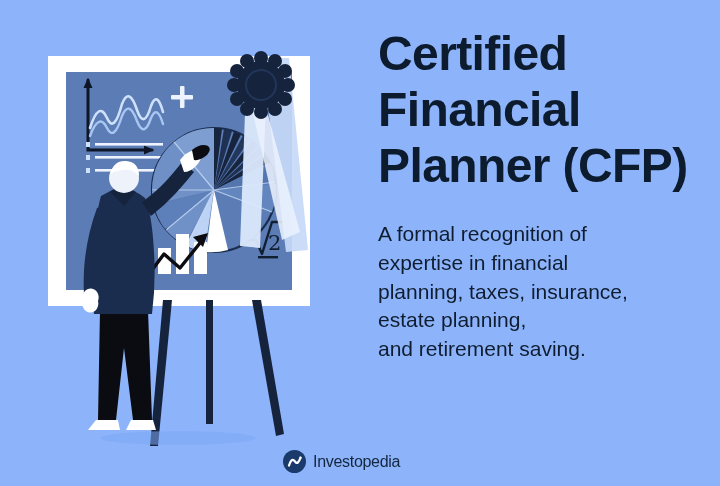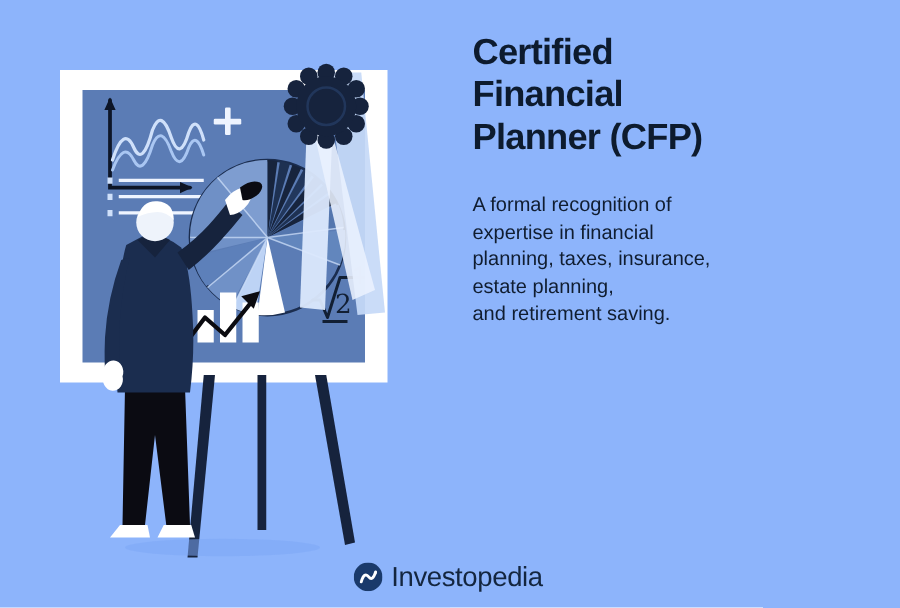--- a/index.html
+++ b/index.html
@@ -29,58 +29,58 @@
   
   #textcol {
     position: absolute;
     left: 378px;
     top: 26px;
     width: 326px;
   }
   #title {
     font-family: "Liberation Sans", sans-serif;
     font-weight: bold;
-    font-size: 29px;
+    font-size: 48px;
     line-height: 1.17;
     letter-spacing: -0.6px;
     color: #0d1b2e;
     margin: 0;
     white-space: pre-line;
   }
   #pron {
     margin: 12px 0 0 0;
     font-family: "DejaVu Sans", sans-serif;
     font-style: italic;
     font-size: 14.5px;
     letter-spacing: -0.1px;
     color: #121f33;
     white-space: nowrap;
   }
   #desc {
     margin: 26px 0 0 0;
     font-family: "Liberation Sans", sans-serif;
-    font-size: 16px;
+    font-size: 21px;
     line-height: 1.36;
     color: #101d30;
     white-space: pre-line;
   }
 
   
   #logo {
     position: absolute;
     left: 283px;
     top: 450px;
     display: flex;
     align-items: center;
     gap: 7px;
   }
   #logo-mark { display: block; }
   #logo-text {
     font-family: "Liberation Sans", sans-serif;
-    font-size: 22px;
+    font-size: 16px;
     font-weight: 500;
     letter-spacing: -0.3px;
     color: #14263f;
     line-height: 1;
   }
 </style>
 </head>
 <body>
 
 <div id="card">

